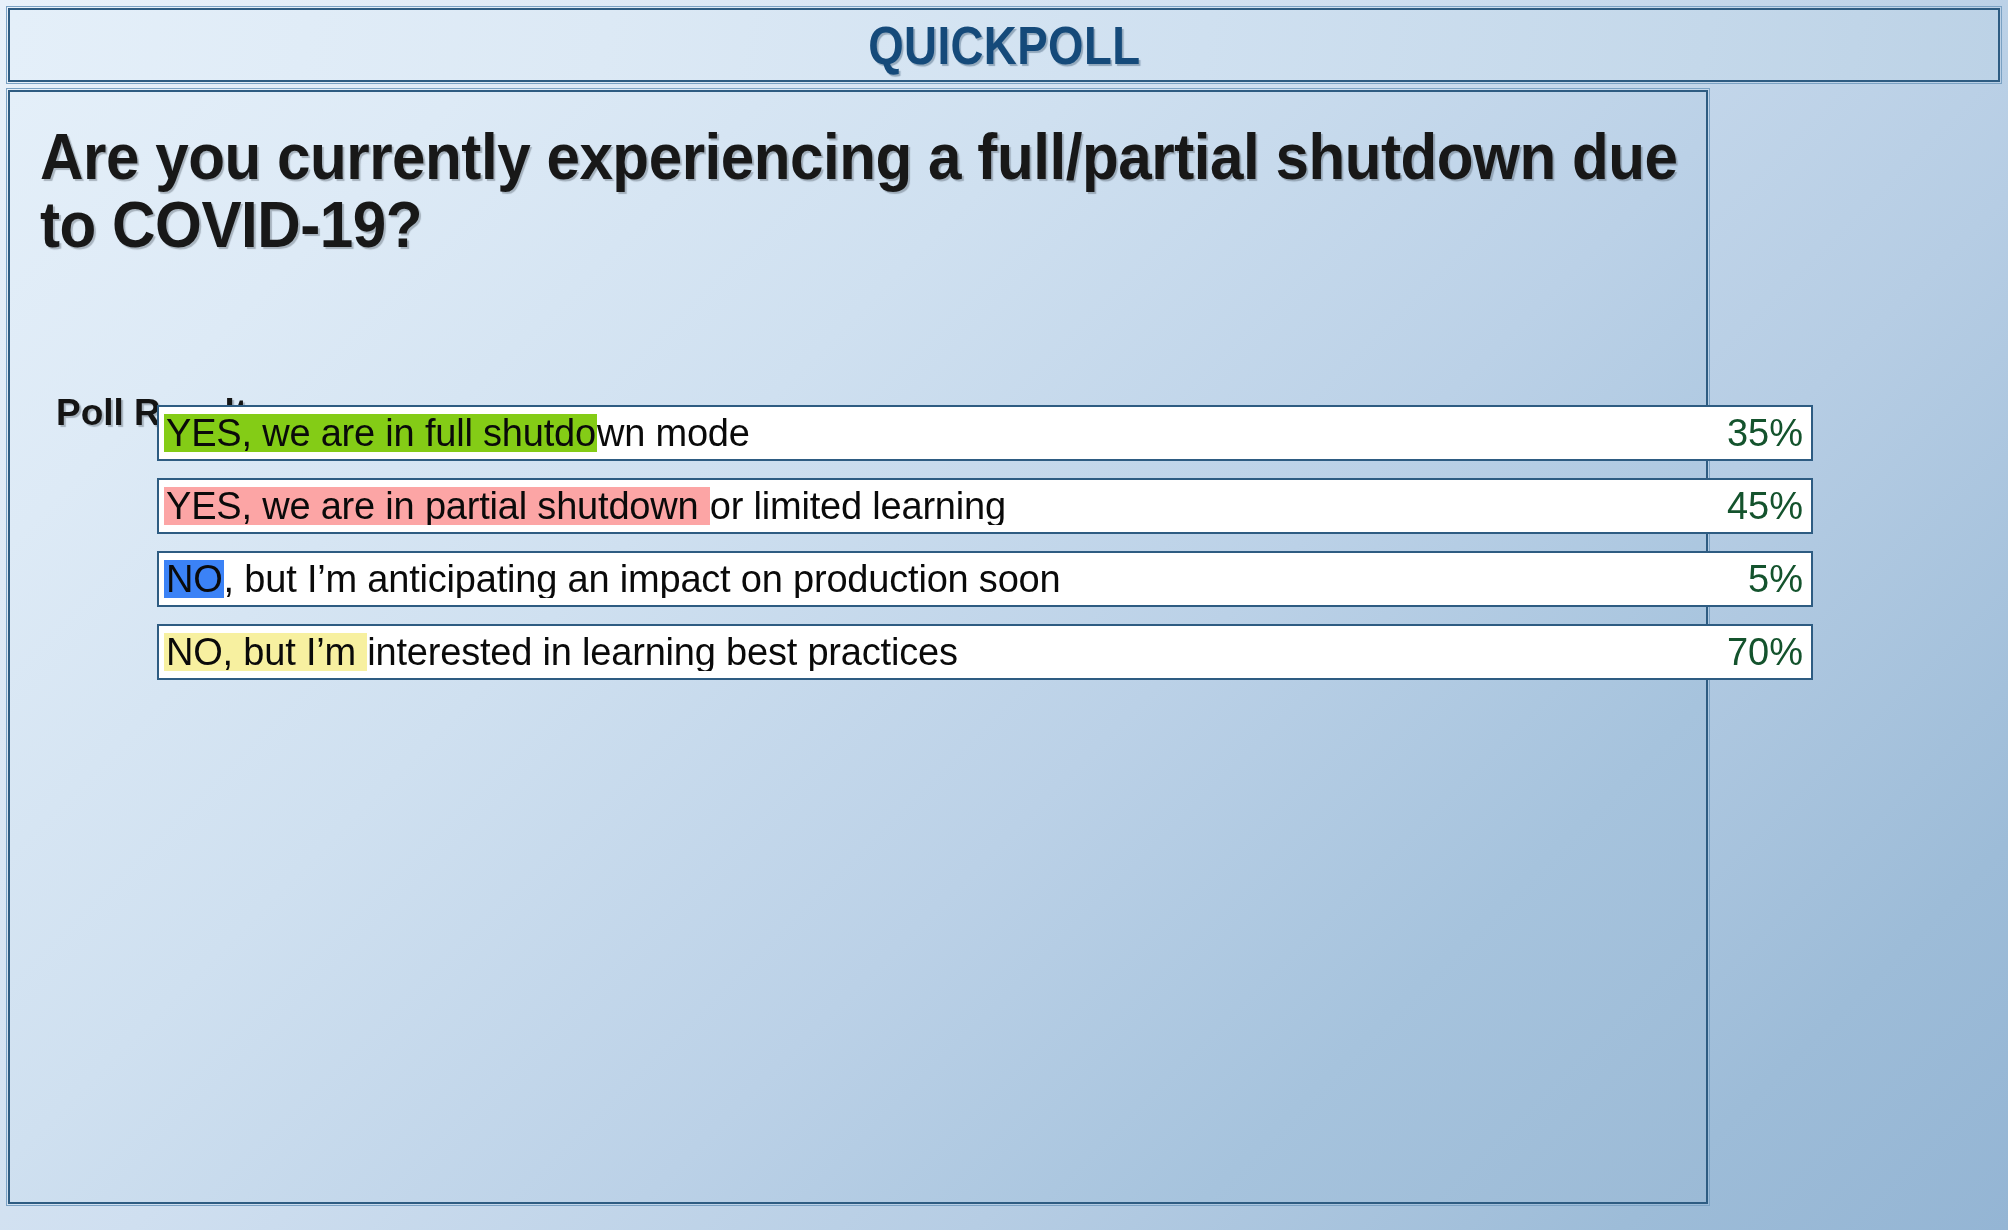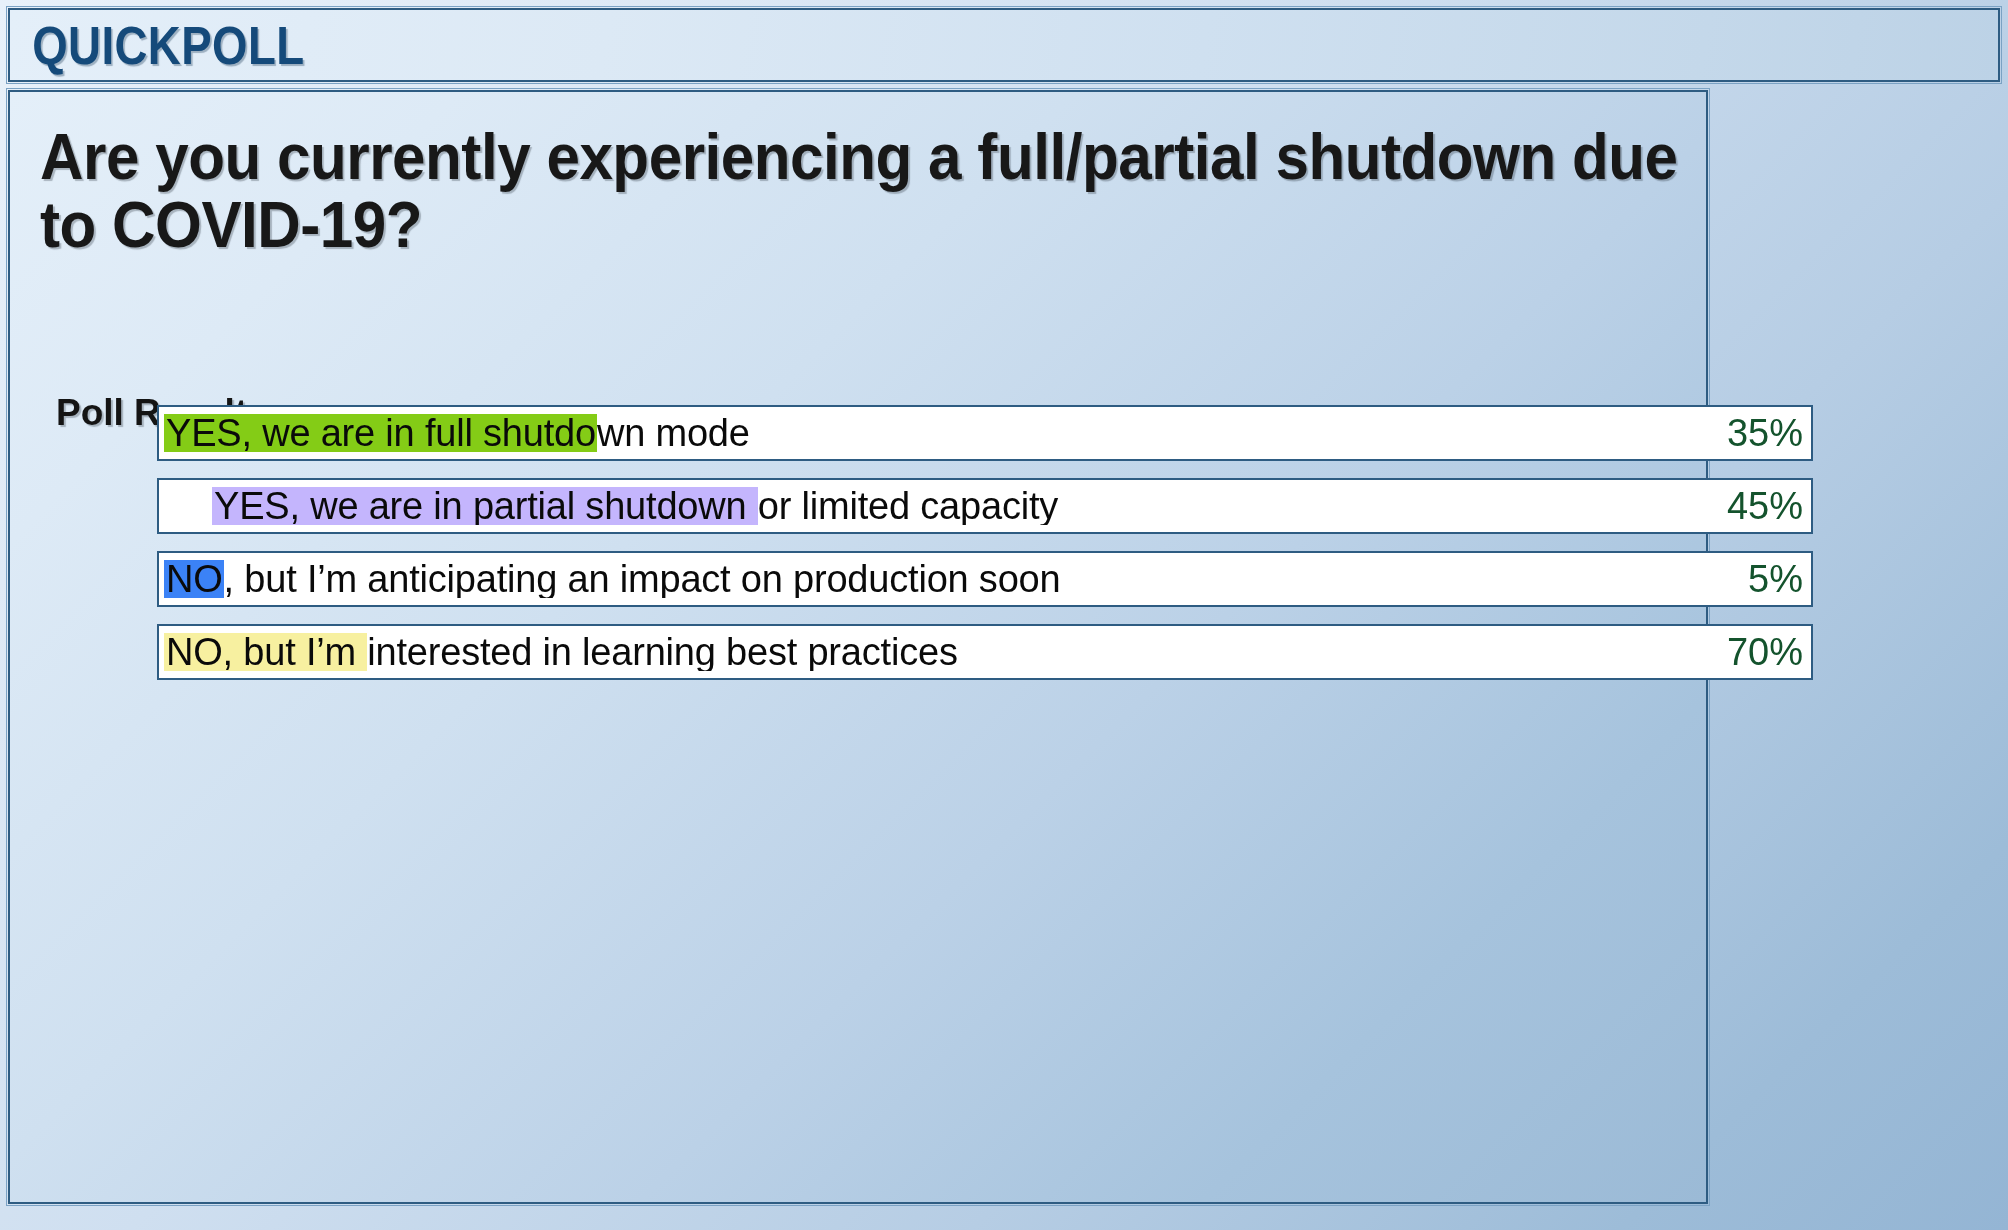--- a/index.html
+++ b/index.html
@@ -36,21 +36,21 @@
     outline: 1px solid #7ba2c4;
     outline-offset: 1px;
     background: linear-gradient(100deg,
         #e4eff9 0%,
         #dce9f5 30%,
         #cfe0f0 60%,
         #c4d8ea 85%,
         #bcd2e6 100%);
     display: flex;
     align-items: center;
-    justify-content: flex-start;
+    justify-content: center;
   }
 
   .header-title {
     font-size: 53px;
     font-weight: bold;
     color: #154a7a;
     letter-spacing: 0.5px;
     transform: scaleX(0.86);
     transform-origin: center;
     text-shadow: 2px 2px 1px rgba(30,60,90,0.35);
@@ -161,21 +161,21 @@
     <div class="question">Are you currently experiencing a full/partial shutdown due to COVID-19?</div>
 
     <div class="poll-results-label">Poll Results:</div>
 
     <div class="results">
         <div class="result-row">
           <div class="result-label"><span class="hl" style="background: #84cc16;">YES, we are in full shutdo</span><span>wn mode</span></div>
           <div class="result-pct">35%</div>
         </div>
         <div class="result-row">
-          <div class="result-label"><span class="hl" style="background: #c4b5fd; margin-left: 48px;">YES, we are in partial shutdown </span><span>or limited capacity</span></div>
+          <div class="result-label"><span class="hl" style="background: #fca5a5;">YES, we are in partial shutdown </span><span>or limited learning</span></div>
           <div class="result-pct">45%</div>
         </div>
         <div class="result-row">
           <div class="result-label"><span class="hl" style="background: #3b82f6;">NO</span><span>, but I’m anticipating an impact on production soon</span></div>
           <div class="result-pct">5%</div>
         </div>
         <div class="result-row">
           <div class="result-label"><span class="hl" style="background: rgb(247, 240, 160);">NO, but I’m </span><span>interested in learning best practices</span></div>
           <div class="result-pct">70%</div>
         </div>

